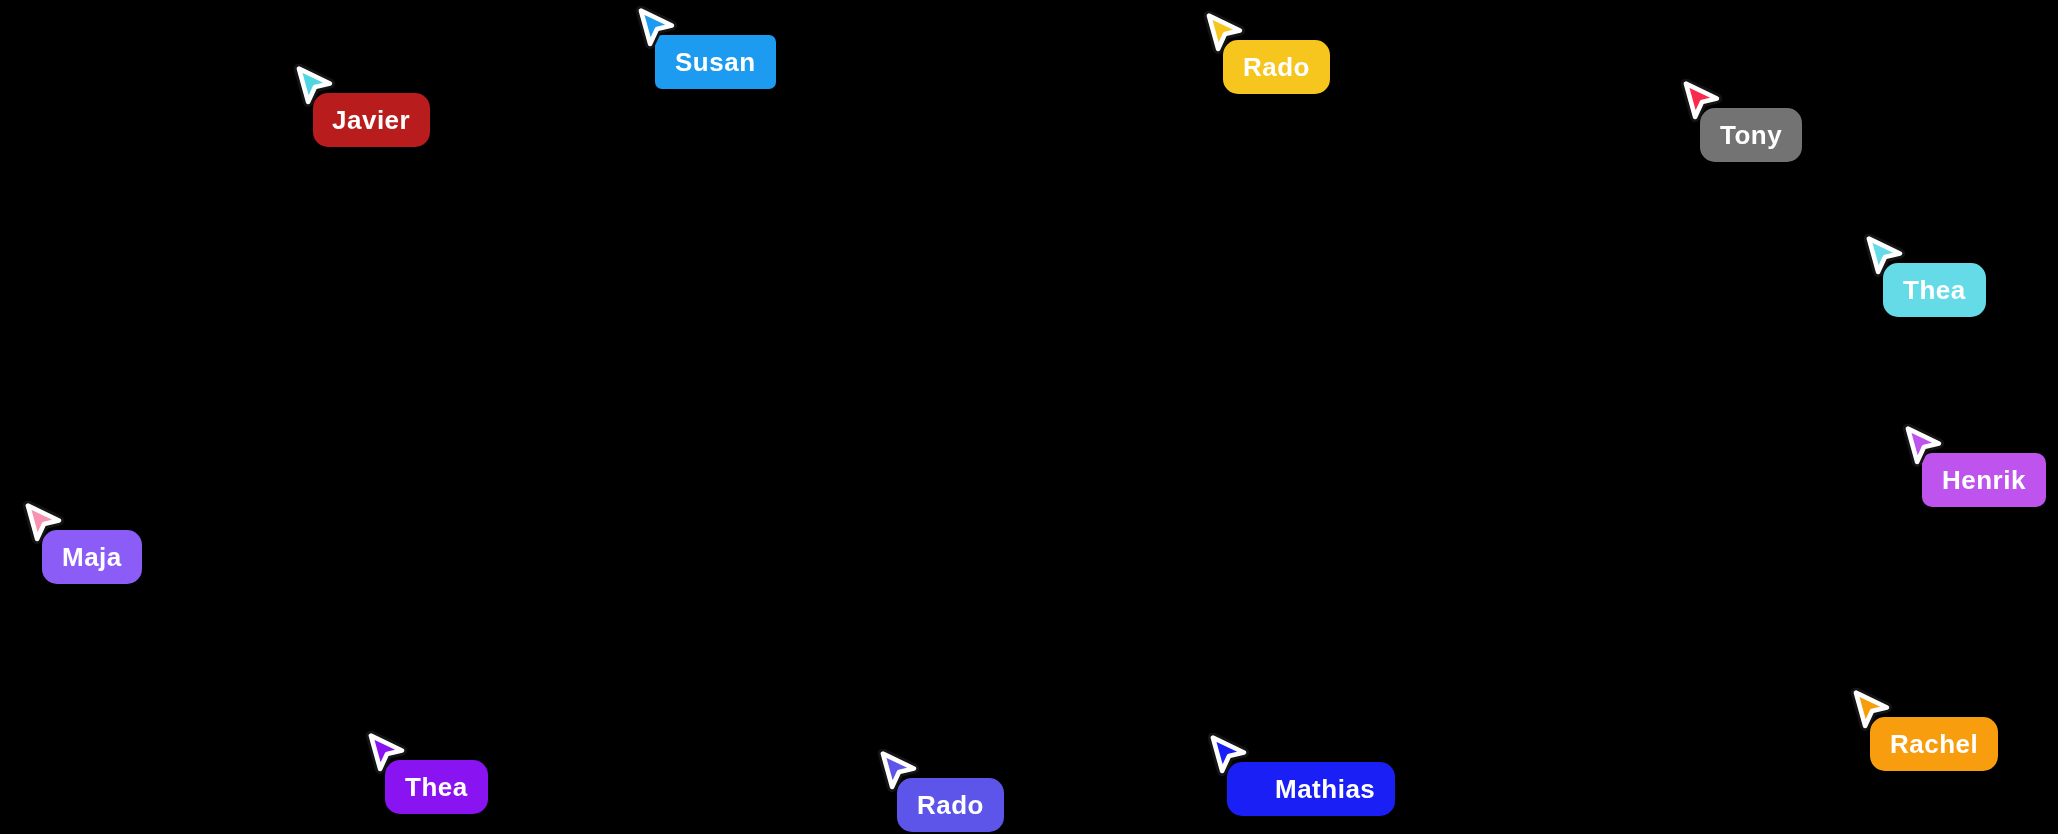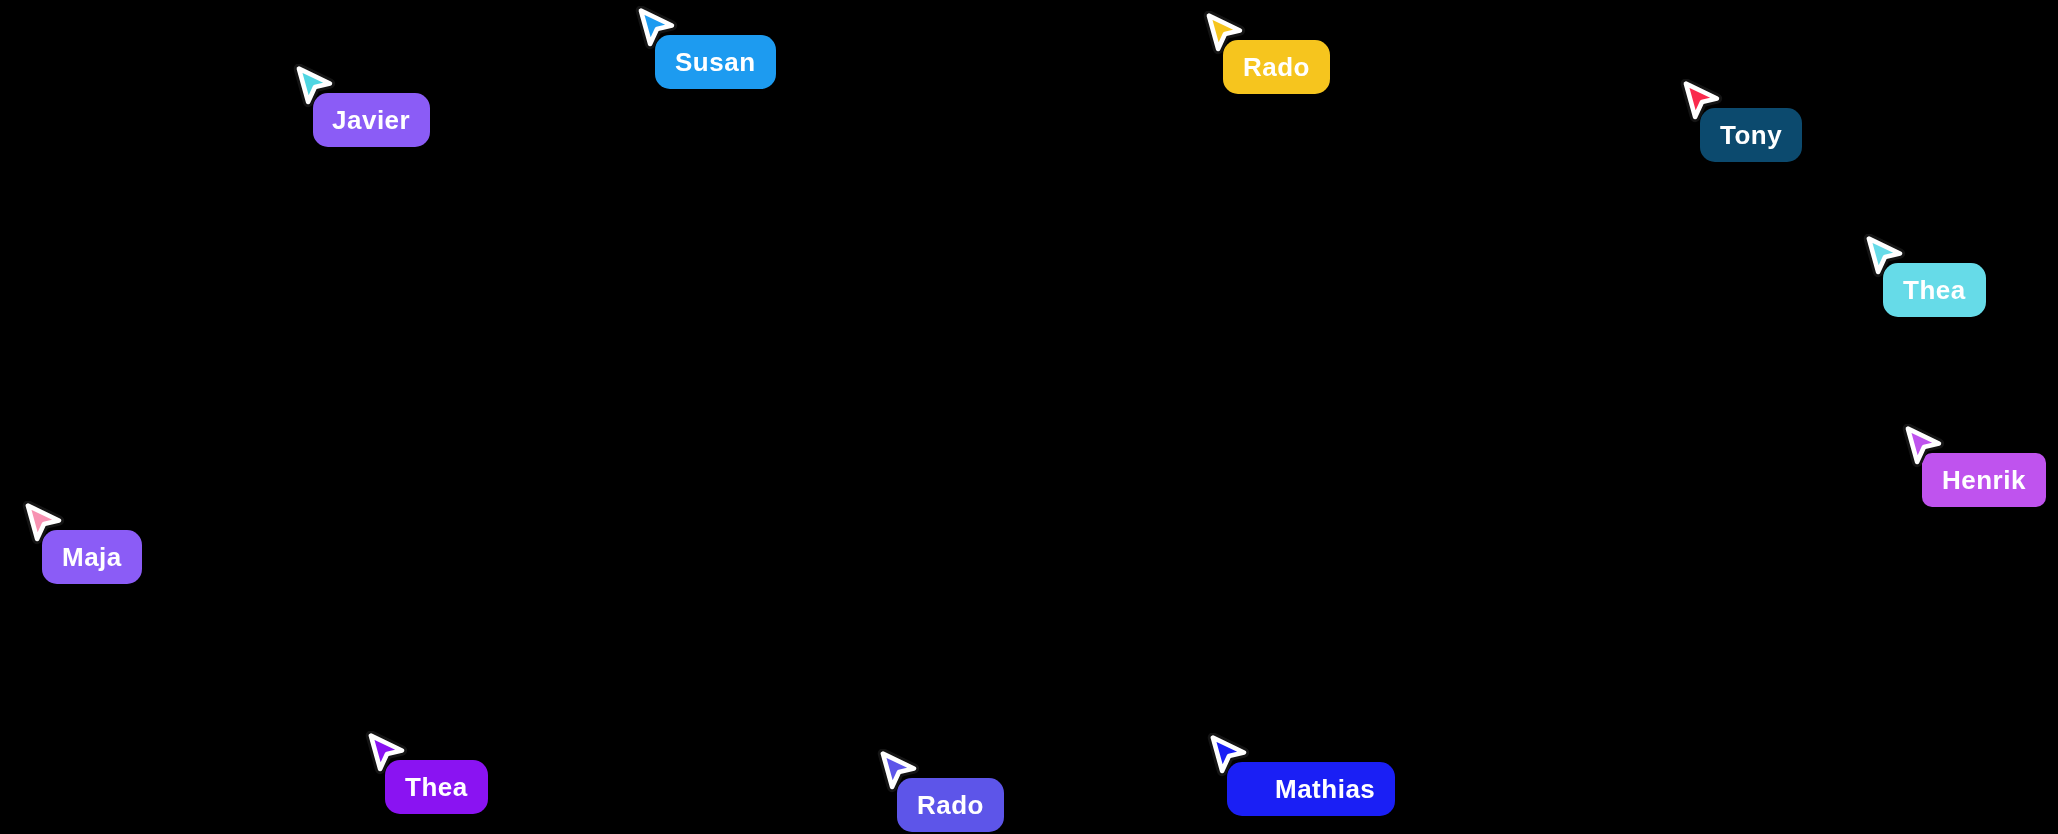--- a/index.html
+++ b/index.html
@@ -54,51 +54,51 @@
 
 <div class="canvas">
 
   <div class="presence" style="left: 655px; top: 35px;">
     <span class="cursor">
       <svg viewBox="0 0 40 40" aria-hidden="true">
         <path class="cursor-outline" d="M6 4 L33 17 L20 20 L14 33 Z" fill="none" stroke="#141414" stroke-width="9" stroke-linejoin="round"></path>
         <path class="cursor-fill" d="M6 4 L33 17 L20 20 L14 33 Z" fill="#1D9BF0" stroke="#ffffff" stroke-width="4" stroke-linejoin="round"></path>
       </svg>
     </span>
-    <span class="label" style="background: rgb(29, 155, 240);">Susan</span>
+    <span class="label" style="background: rgb(29, 155, 240); border-radius: 7px;">Susan</span>
   </div>
 
   <div class="presence" style="left: 1175px; top: 40px; margin-left: 48px;">
     <span class="cursor">
       <svg viewBox="0 0 40 40" aria-hidden="true">
         <path class="cursor-outline" d="M6 4 L33 17 L20 20 L14 33 Z" fill="none" stroke="#141414" stroke-width="9" stroke-linejoin="round"></path>
         <path class="cursor-fill" d="M6 4 L33 17 L20 20 L14 33 Z" fill="#F6C51E" stroke="#ffffff" stroke-width="4" stroke-linejoin="round"></path>
       </svg>
     </span>
     <span class="label" style="background: rgb(246, 197, 30);">Rado</span>
   </div>
 
   <div class="presence" style="left: 313px; top: 93px;">
     <span class="cursor">
       <svg viewBox="0 0 40 40" aria-hidden="true">
         <path class="cursor-outline" d="M6 4 L33 17 L20 20 L14 33 Z" fill="none" stroke="#141414" stroke-width="9" stroke-linejoin="round"></path>
         <path class="cursor-fill" d="M6 4 L33 17 L20 20 L14 33 Z" fill="#4FD6E2" stroke="#ffffff" stroke-width="4" stroke-linejoin="round"></path>
       </svg>
     </span>
-    <span class="label" style="background: #8b5cf6; padding-left: 19px;">Javier</span>
+    <span class="label" style="background: #b91c1c; padding-left: 19px;">Javier</span>
   </div>
 
   <div class="presence" style="left: 1700px; top: 108px;">
     <span class="cursor">
       <svg viewBox="0 0 40 40" aria-hidden="true">
         <path class="cursor-outline" d="M6 4 L33 17 L20 20 L14 33 Z" fill="none" stroke="#141414" stroke-width="9" stroke-linejoin="round"></path>
         <path class="cursor-fill" d="M6 4 L33 17 L20 20 L14 33 Z" fill="#FA2A4D" stroke="#ffffff" stroke-width="4" stroke-linejoin="round"></path>
       </svg>
     </span>
-    <span class="label" style="background: #0c4a6e;">Tony</span>
+    <span class="label" style="background: #737373;">Tony</span>
   </div>
 
   <div class="presence" style="left: 1883px; top: 263px;">
     <span class="cursor">
       <svg viewBox="0 0 40 40" aria-hidden="true">
         <path class="cursor-outline" d="M6 4 L33 17 L20 20 L14 33 Z" fill="none" stroke="#141414" stroke-width="9" stroke-linejoin="round"></path>
         <path class="cursor-fill" d="M6 4 L33 17 L20 20 L14 33 Z" fill="#66DBE8" stroke="#ffffff" stroke-width="4" stroke-linejoin="round"></path>
       </svg>
     </span>
     <span class="label" style="background: rgb(102, 219, 232);">Thea</span>
@@ -118,20 +118,29 @@
   <div class="presence" style="left: 42px; top: 530px;">
     <span class="cursor">
       <svg viewBox="0 0 40 40" aria-hidden="true">
         <path class="cursor-outline" d="M6 4 L33 17 L20 20 L14 33 Z" fill="none" stroke="#141414" stroke-width="9" stroke-linejoin="round"></path>
         <path class="cursor-fill" d="M6 4 L33 17 L20 20 L14 33 Z" fill="#F792B2" stroke="#ffffff" stroke-width="4" stroke-linejoin="round"></path>
       </svg>
     </span>
     <span class="label" style="background: #8b5cf6;">Maja</span>
   </div>
 
+  <div class="presence" style="left: 1870px; top: 717px;">
+    <span class="cursor">
+      <svg viewBox="0 0 40 40" aria-hidden="true">
+        <path class="cursor-outline" d="M6 4 L33 17 L20 20 L14 33 Z" fill="none" stroke="#141414" stroke-width="9" stroke-linejoin="round"></path>
+        <path class="cursor-fill" d="M6 4 L33 17 L20 20 L14 33 Z" fill="#F89D0E" stroke="#ffffff" stroke-width="4" stroke-linejoin="round"></path>
+      </svg>
+    </span>
+    <span class="label" style="background: rgb(248, 157, 14);">Rachel</span>
+  </div>
 
   <div class="presence" style="left: 385px; top: 760px;">
     <span class="cursor">
       <svg viewBox="0 0 40 40" aria-hidden="true">
         <path class="cursor-outline" d="M6 4 L33 17 L20 20 L14 33 Z" fill="none" stroke="#141414" stroke-width="9" stroke-linejoin="round"></path>
         <path class="cursor-fill" d="M6 4 L33 17 L20 20 L14 33 Z" fill="#8A13F2" stroke="#ffffff" stroke-width="4" stroke-linejoin="round"></path>
       </svg>
     </span>
     <span class="label" style="background: rgb(138, 19, 242);">Thea</span>
   </div>

